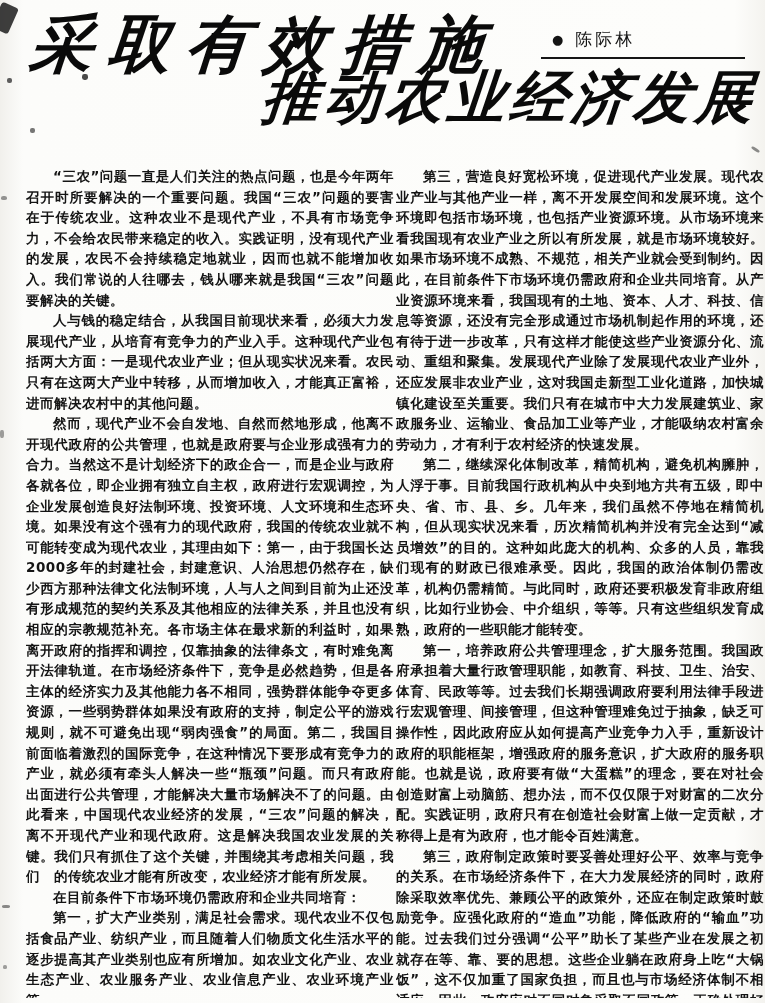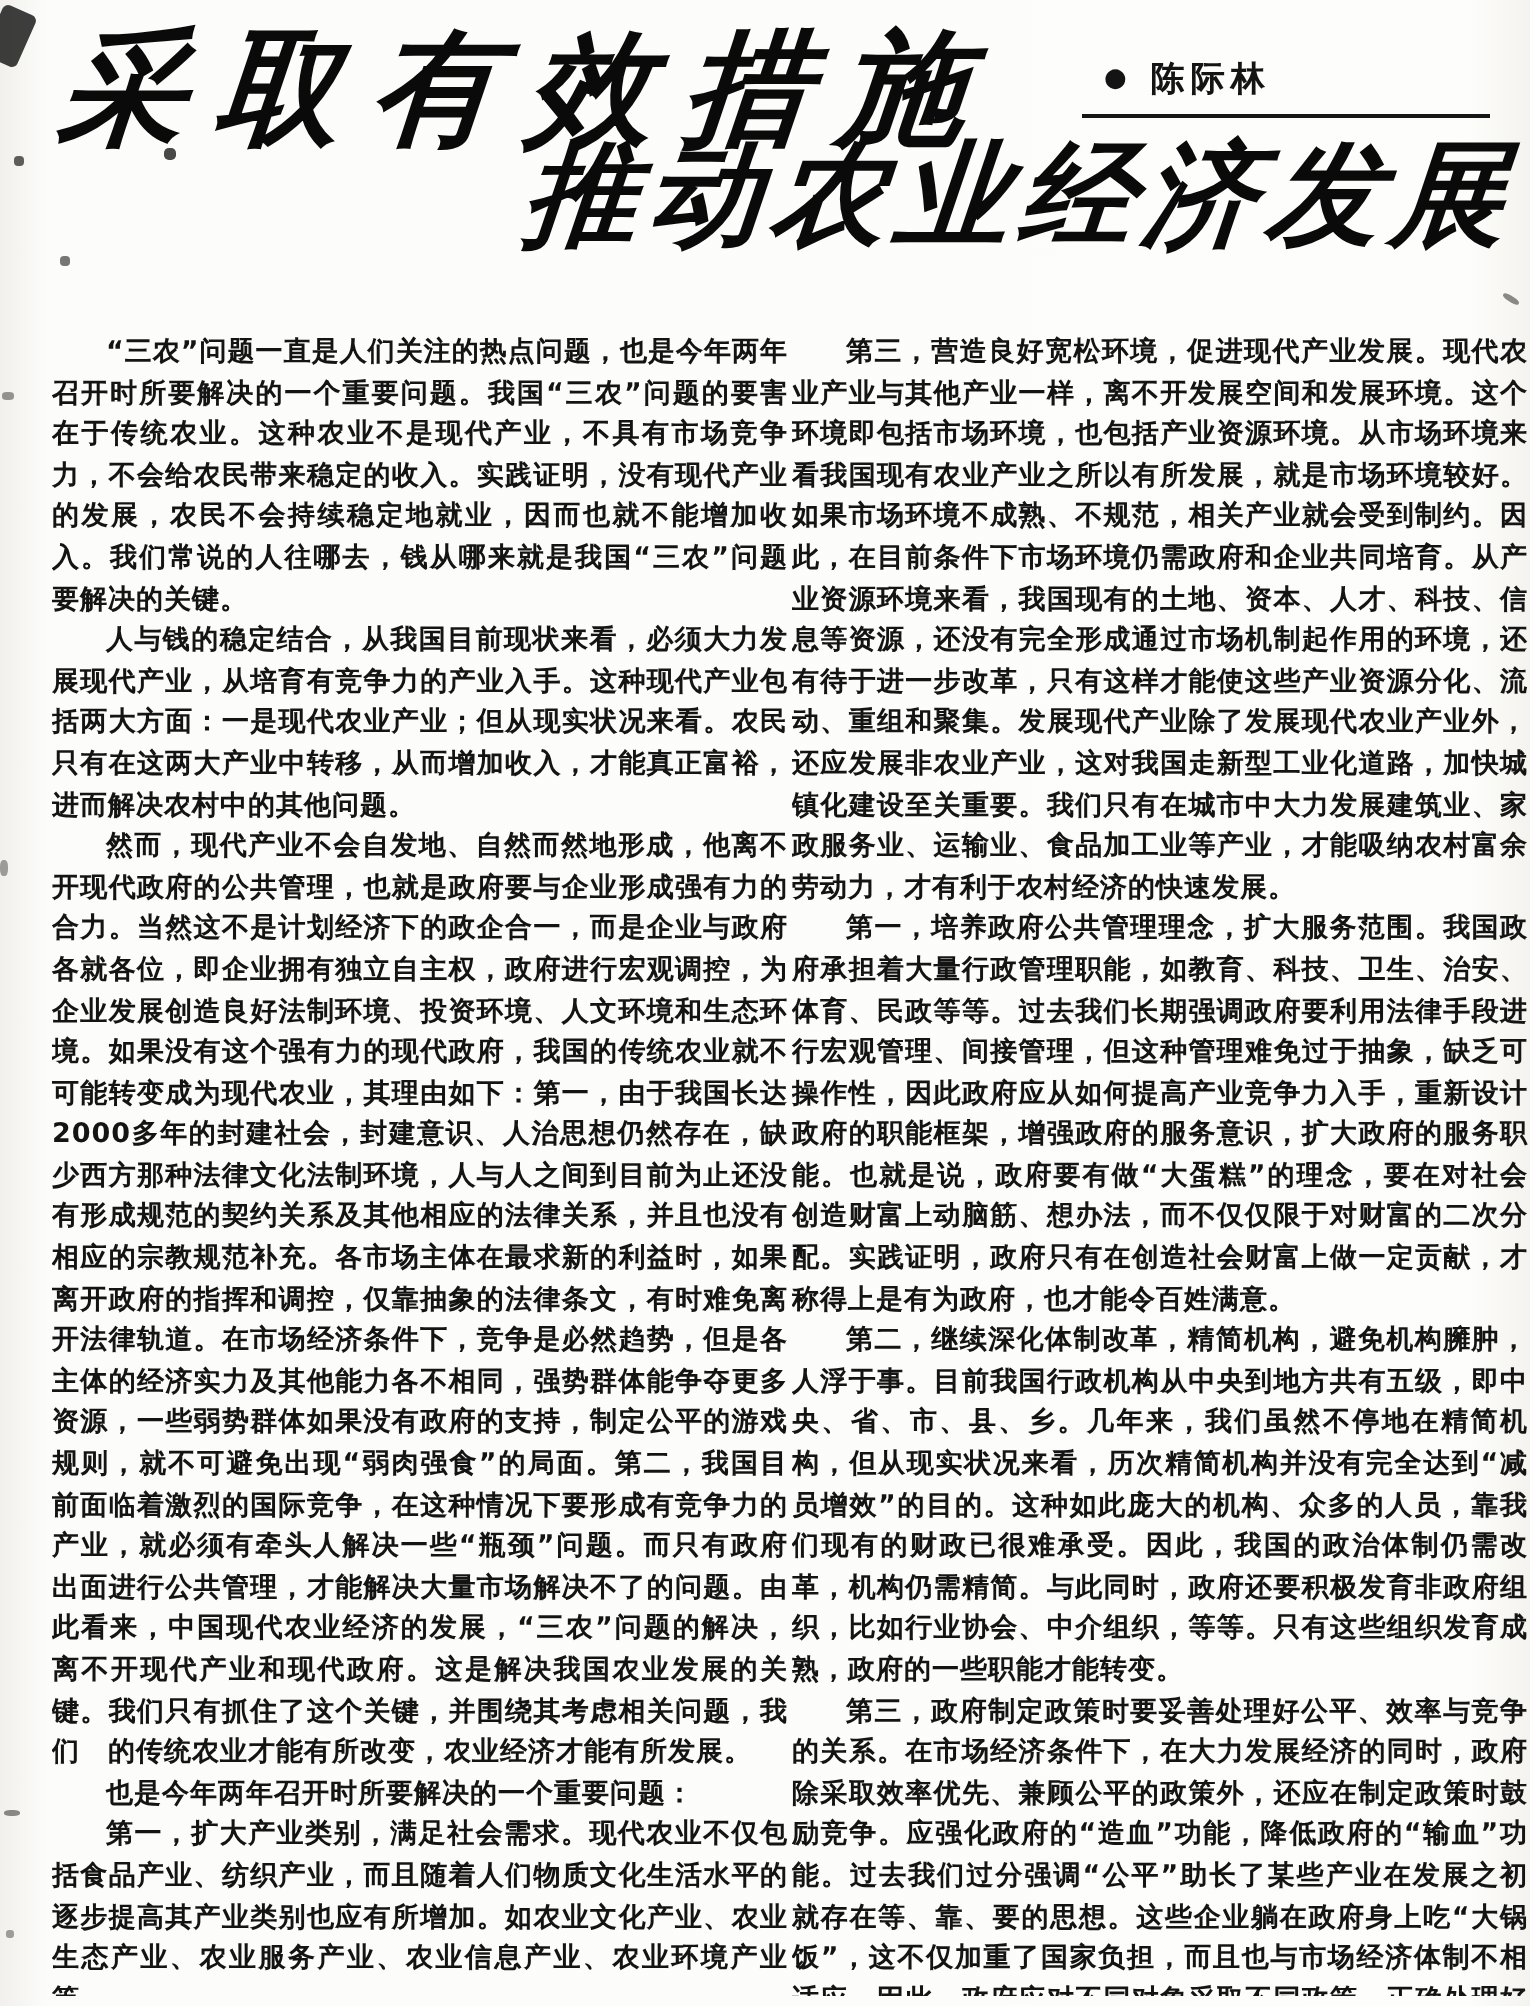--- a/index.html
+++ b/index.html
@@ -19,21 +19,21 @@
     color:#0a0a0a; white-space:nowrap;
     transform:skewX(-5deg);
   }
   .title-1 { left:30px;  top:2px;  font-size:63px; letter-spacing:15px; }
   .title-2 { left:262px; top:60px; font-size:57px; letter-spacing:5px; }
   .author {
     position:absolute; left:552px; top:28px;
     display:flex; align-items:center; gap:12px;
   }
   .bullet { font-size:13px; line-height:1; }
-  .author-name { font-size:17px; font-weight:700; letter-spacing:3px; }
+  .author-name { font-size:17px; font-weight:400; letter-spacing:3px; }
   .author-rule {
     position:absolute; left:541px; top:57px;
     width:204px; height:2px; background:#161616;
   }
   .col {
     position:absolute; top:166px;
     width:368px; height:832px; overflow:hidden;
     font-size:13.5px; line-height:20.6px; letter-spacing:0.5px;
     font-weight:600; text-align:justify;
   }
@@ -73,26 +73,26 @@
   <div class="author">
     <span class="bullet">●</span>
     <span class="author-name">陈际林</span>
   </div>
   <div class="author-rule"></div>
 
   <div class="col col-left">
     <p>“三农”问题一直是人们关注的热点问题，也是今年两年召开时所要解决的一个重要问题。我国“三农”问题的要害在于传统农业。这种农业不是现代产业，不具有市场竞争力，不会给农民带来稳定的收入。实践证明，没有现代产业的发展，农民不会持续稳定地就业，因而也就不能增加收入。我们常说的人往哪去，钱从哪来就是我国“三农”问题要解决的关键。</p>
     <p>人与钱的稳定结合，从我国目前现状来看，必须大力发展现代产业，从培育有竞争力的产业入手。这种现代产业包括两大方面：一是现代农业产业；但从现实状况来看。农民只有在这两大产业中转移，从而增加收入，才能真正富裕，进而解决农村中的其他问题。</p>
     <p>然而，现代产业不会自发地、自然而然地形成，他离不开现代政府的公共管理，也就是政府要与企业形成强有力的合力。当然这不是计划经济下的政企合一，而是企业与政府各就各位，即企业拥有独立自主权，政府进行宏观调控，为企业发展创造良好法制环境、投资环境、人文环境和生态环境。如果没有这个强有力的现代政府，我国的传统农业就不可能转变成为现代农业，其理由如下：第一，由于我国长达2000多年的封建社会，封建意识、人治思想仍然存在，缺少西方那种法律文化法制环境，人与人之间到目前为止还没有形成规范的契约关系及其他相应的法律关系，并且也没有相应的宗教规范补充。各市场主体在最求新的利益时，如果离开政府的指挥和调控，仅靠抽象的法律条文，有时难免离开法律轨道。在市场经济条件下，竞争是必然趋势，但是各主体的经济实力及其他能力各不相同，强势群体能争夺更多资源，一些弱势群体如果没有政府的支持，制定公平的游戏规则，就不可避免出现“弱肉强食”的局面。第二，我国目前面临着激烈的国际竞争，在这种情况下要形成有竞争力的产业，就必须有牵头人解决一些“瓶颈”问题。而只有政府出面进行公共管理，才能解决大量市场解决不了的问题。由此看来，中国现代农业经济的发展，“三农”问题的解决，离不开现代产业和现代政府。这是解决我国农业发展的关键。我们只有抓住了这个关键，并围绕其考虑相关问题，我们　的传统农业才能有所改变，农业经济才能有所发展。</p>
-    <p>也是今年两年召开时所要解决的一个重要问题：</p>
+    <p>在目前条件下市场环境仍需政府和企业共同培育：</p>
     <p>第一，扩大产业类别，满足社会需求。现代农业不仅包括食品产业、纺织产业，而且随着人们物质文化生活水平的逐步提高其产业类别也应有所增加。如农业文化产业、农业生态产业、农业服务产业、农业信息产业、农业环境产业等。</p>
 
   </div>
 
   <div class="col col-right">
     <p>第三，营造良好宽松环境，促进现代产业发展。现代农业产业与其他产业一样，离不开发展空间和发展环境。这个环境即包括市场环境，也包括产业资源环境。从市场环境来看我国现有农业产业之所以有所发展，就是市场环境较好。如果市场环境不成熟、不规范，相关产业就会受到制约。因此，在目前条件下市场环境仍需政府和企业共同培育。从产业资源环境来看，我国现有的土地、资本、人才、科技、信息等资源，还没有完全形成通过市场机制起作用的环境，还有待于进一步改革，只有这样才能使这些产业资源分化、流动、重组和聚集。发展现代产业除了发展现代农业产业外，还应发展非农业产业，这对我国走新型工业化道路，加快城镇化建设至关重要。我们只有在城市中大力发展建筑业、家政服务业、运输业、食品加工业等产业，才能吸纳农村富余劳动力，才有利于农村经济的快速发展。</p>
+    <p>第二，继续深化体制改革，精简机构，避免机构臃肿，人浮于事。目前我国行政机构从中央到地方共有五级，即中央、省、市、县、乡。几年来，我们虽然不停地在精简机构，但从现实状况来看，历次精简机构并没有完全达到“减员增效”的目的。这种如此庞大的机构、众多的人员，靠我们现有的财政已很难承受。因此，我国的政治体制仍需改革，机构仍需精简。与此同时，政府还要积极发育非政府组织，比如行业协会、中介组织，等等。只有这些组织发育成熟，政府的一些职能才能转变。</p>
     <p>第一，培养政府公共管理理念，扩大服务范围。我国政府承担着大量行政管理职能，如教育、科技、卫生、治安、体育、民政等等。过去我们长期强调政府要利用法律手段进行宏观管理、间接管理，但这种管理难免过于抽象，缺乏可操作性，因此政府应从如何提高产业竞争力入手，重新设计政府的职能框架，增强政府的服务意识，扩大政府的服务职能。也就是说，政府要有做“大蛋糕”的理念，要在对社会创造财富上动脑筋、想办法，而不仅仅限于对财富的二次分配。实践证明，政府只有在创造社会财富上做一定贡献，才称得上是有为政府，也才能令百姓满意。</p>
-    <p>第二，继续深化体制改革，精简机构，避免机构臃肿，人浮于事。目前我国行政机构从中央到地方共有五级，即中央、省、市、县、乡。几年来，我们虽然不停地在精简机构，但从现实状况来看，历次精简机构并没有完全达到“减员增效”的目的。这种如此庞大的机构、众多的人员，靠我们现有的财政已很难承受。因此，我国的政治体制仍需改革，机构仍需精简。与此同时，政府还要积极发育非政府组织，比如行业协会、中介组织，等等。只有这些组织发育成熟，政府的一些职能才能转变。</p>
     <p>第三，政府制定政策时要妥善处理好公平、效率与竞争的关系。在市场经济条件下，在大力发展经济的同时，政府除采取效率优先、兼顾公平的政策外，还应在制定政策时鼓励竞争。应强化政府的“造血”功能，降低政府的“输血”功能。过去我们过分强调“公平”助长了某些产业在发展之初就存在等、靠、要的思想。这些企业躺在政府身上吃“大锅饭”，这不仅加重了国家负担，而且也与市场经济体制不相适应。因此，政府应对不同对象采取不同政策，正确处理好改革、发展、稳定三者关系，使我们在打造现代政府的同时，培育现代产业，推动农业经济发展。</p>
 
   </div>
 
 </div>
 
 </body></html>

